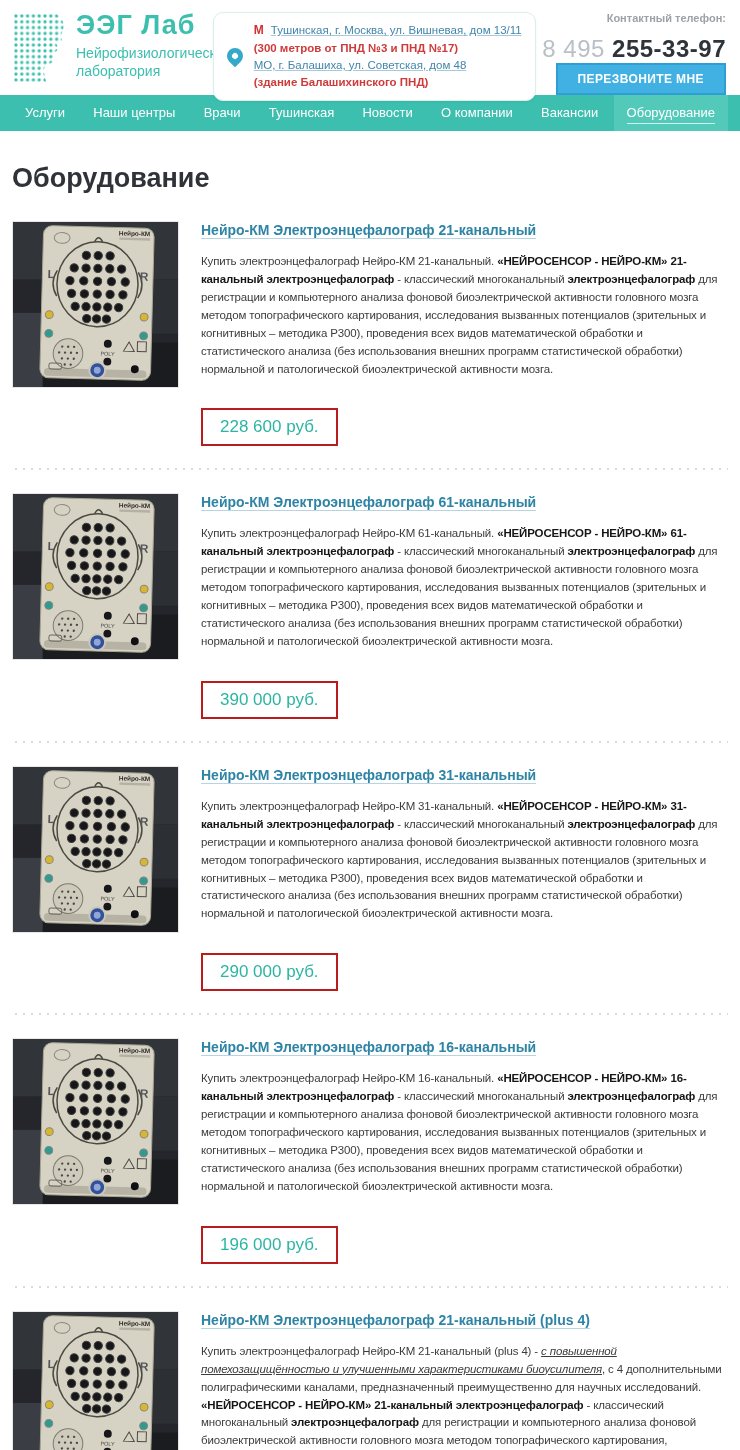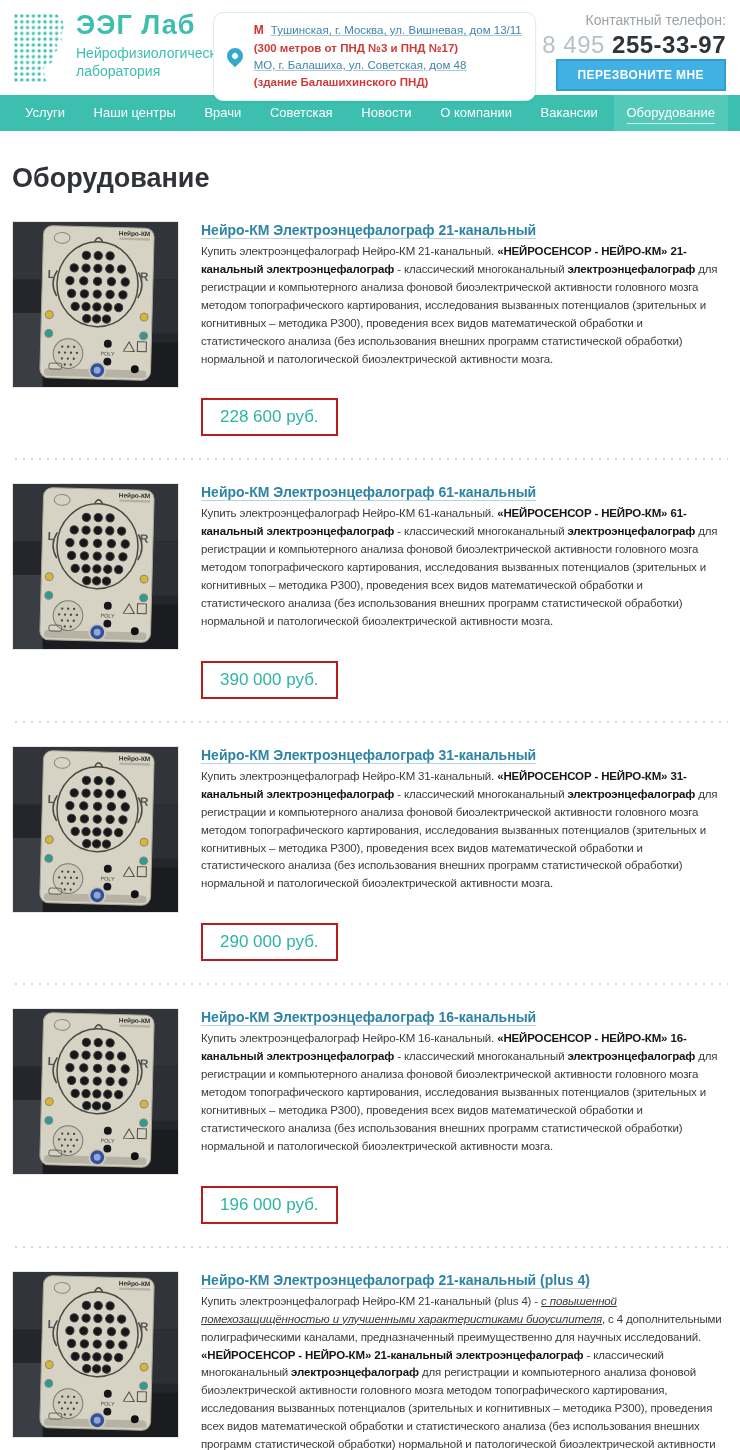--- a/index.html
+++ b/index.html
@@ -15,40 +15,40 @@
   .logo-sub { color:#3cbfae; font-size:14px; line-height:1.3; margin-top:5px; width:130px; }
   .addr-box { border:1px solid #d9efec; border-radius:10px; background:#fff; box-shadow:0 1px 3px rgba(0,0,0,.04);
               display:flex; align-items:center; gap:11px; padding:9px 13px; margin-top:4px; }
   .pin { width:16px; height:16px; background:#35a9c9; border-radius:50% 50% 50% 0; transform:rotate(-45deg); position:relative; flex:0 0 16px; }
   .pin::after { content:""; position:absolute; width:6px; height:6px; background:#fff; border-radius:50%; top:5px; left:5px; }
   .addr-lines { font-size:11.5px; line-height:1.48; }
   .metro { color:#d23030; font-weight:800; font-size:12px; margin-right:4px; }
   .addr-link { color:#4186ab; text-decoration:underline; text-decoration-color:rgba(65,134,171,.45); cursor:pointer; }
   .addr-note { color:#cf3b3b; font-weight:bold; }
   .phone-block { text-align:right; padding-top:4px; }
-  .phone-label { color:#9ba3a9; font-size:14px; margin-bottom:3px; }
+  .phone-label { color:#9ba3a9; font-size:11px; margin-bottom:11px;font-weight:bold; }
   .phone-number { font-size:24px; color:#b9c0c6; letter-spacing:.5px; }
   .phone-number b { color:#2f3439; }
   .callback-btn { background:#41b0e2; border:2px solid #2f9fd3; color:#fff; font-weight:bold;
                   font-size:12px; letter-spacing:.4px; padding:7px 20px; cursor:pointer;
                   font-family:"Liberation Sans","DejaVu Sans",sans-serif; }
   
   .nav { background:#3cbfae; display:flex; justify-content:space-between; padding:0 12px; height:36px; }
   .nav a { color:#fff; font-size:13px; line-height:36px; padding:0 13px; text-decoration:none; cursor:pointer; white-space:nowrap; }
   .nav a.active { background:#52c9b9; }
   .nav a.active span { border-bottom:1px solid rgba(255,255,255,.75); padding-bottom:3px; }
   
   .content { padding:0 12px; }
   .page-title { font-size:27px; font-weight:bold; color:#2f3339; margin:32px 0 27px; }
   .product { display:flex; gap:22px; }
   .product-image { width:167px; height:167px; flex:0 0 167px; border:1px solid #e7e7e7; cursor:pointer; display:block; }
   .device { display:block; width:165px; height:165px; }
   .product-title { color:#2d84a5; font-weight:bold; font-size:14px; text-decoration:none; cursor:pointer;
                    border-bottom:1px solid #b9d4e1; line-height:1.35; display:inline; }
-  .product-desc { font-size:11.5px; line-height:1.56; letter-spacing:-0.15px; color:#3c3c3c; margin:3px 0 0; }
+  .product-desc { font-size:11.5px; line-height:1.56; letter-spacing:-0.15px; color:#3c3c3c; margin:13px 0 0; }
   .product-desc b { color:#161616; }
   .seg-iu { font-style:italic; text-decoration:underline; cursor:pointer; }
   .price-box { display:inline-block; border:2px solid #b91c1c; color:#2cb5a4; font-size:17px;
                padding:7px 17px; margin-top:30px; background:#fff; }
   .dotted-sep { height:4px; margin:21px 0 22px; background-image:radial-gradient(circle,#d9d9d9 1.4px,rgba(0,0,0,0) 1.5px);
                 background-size:8px 4px; background-repeat:repeat-x; background-position:0 50%; }
 </style>
 </head>
 <body>
 
@@ -89,21 +89,21 @@
       <b>255-33-97</b>
     </div>
     <button class="callback-btn">ПЕРЕЗВОНИТЕ МНЕ</button>
   </div>
 </div>
 
 <div class="nav">
     <a><span>Услуги</span></a>
     <a><span>Наши центры</span></a>
     <a><span>Врачи</span></a>
-    <a><span>Советская</span></a>
+    <a><span>Тушинская</span></a>
     <a><span>Новости</span></a>
     <a><span>О компании</span></a>
     <a><span>Вакансии</span></a>
     <a class="active"><span>Оборудование</span></a>
   </div>
 
 <div class="content">
   <h1 class="page-title">Оборудование</h1>
   <div>
       <div class="product">

